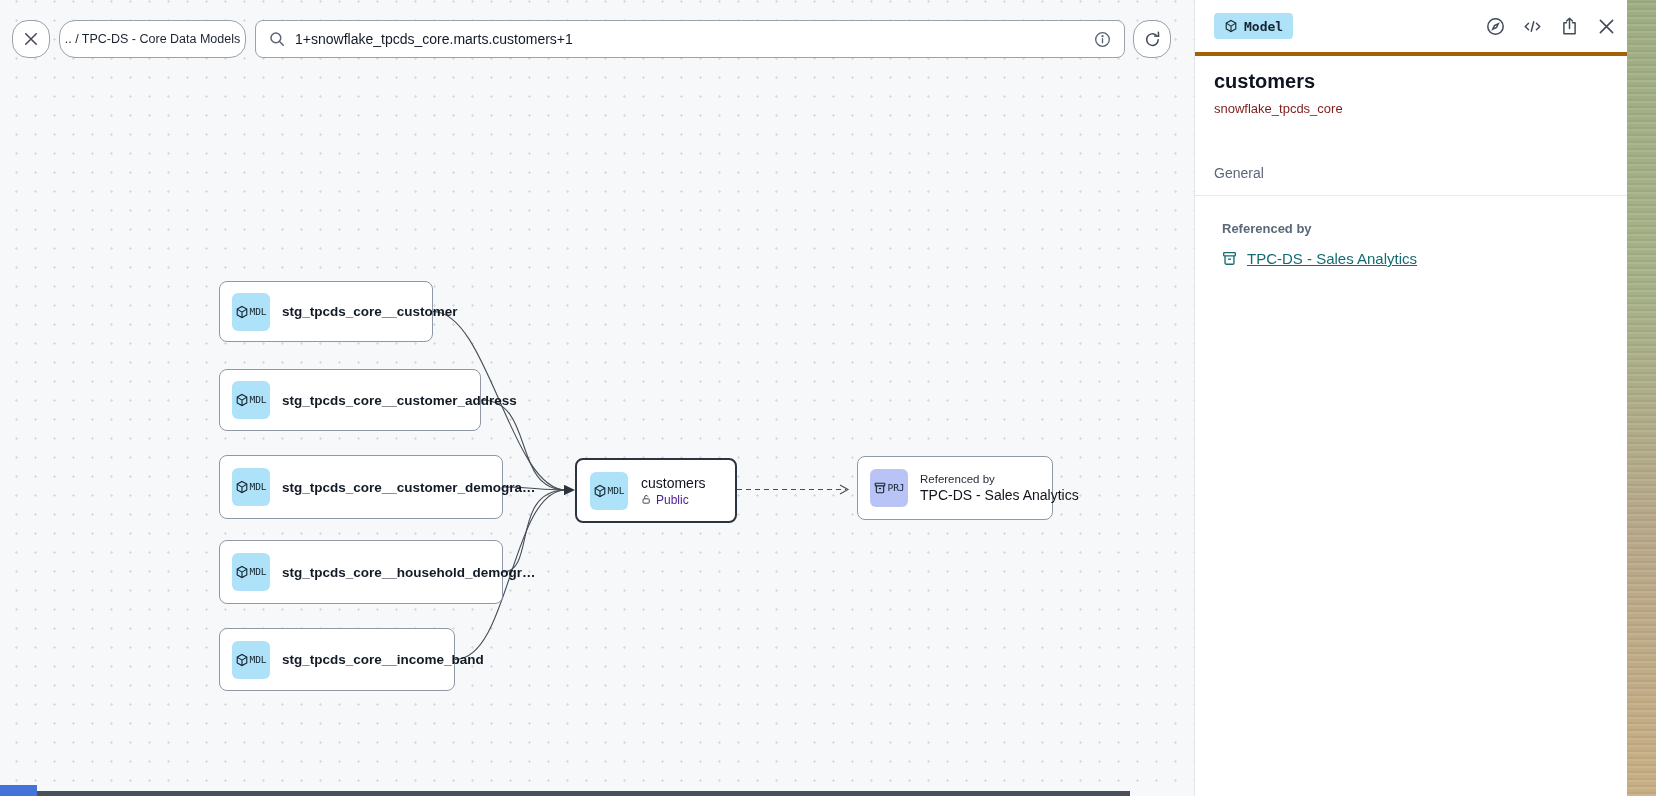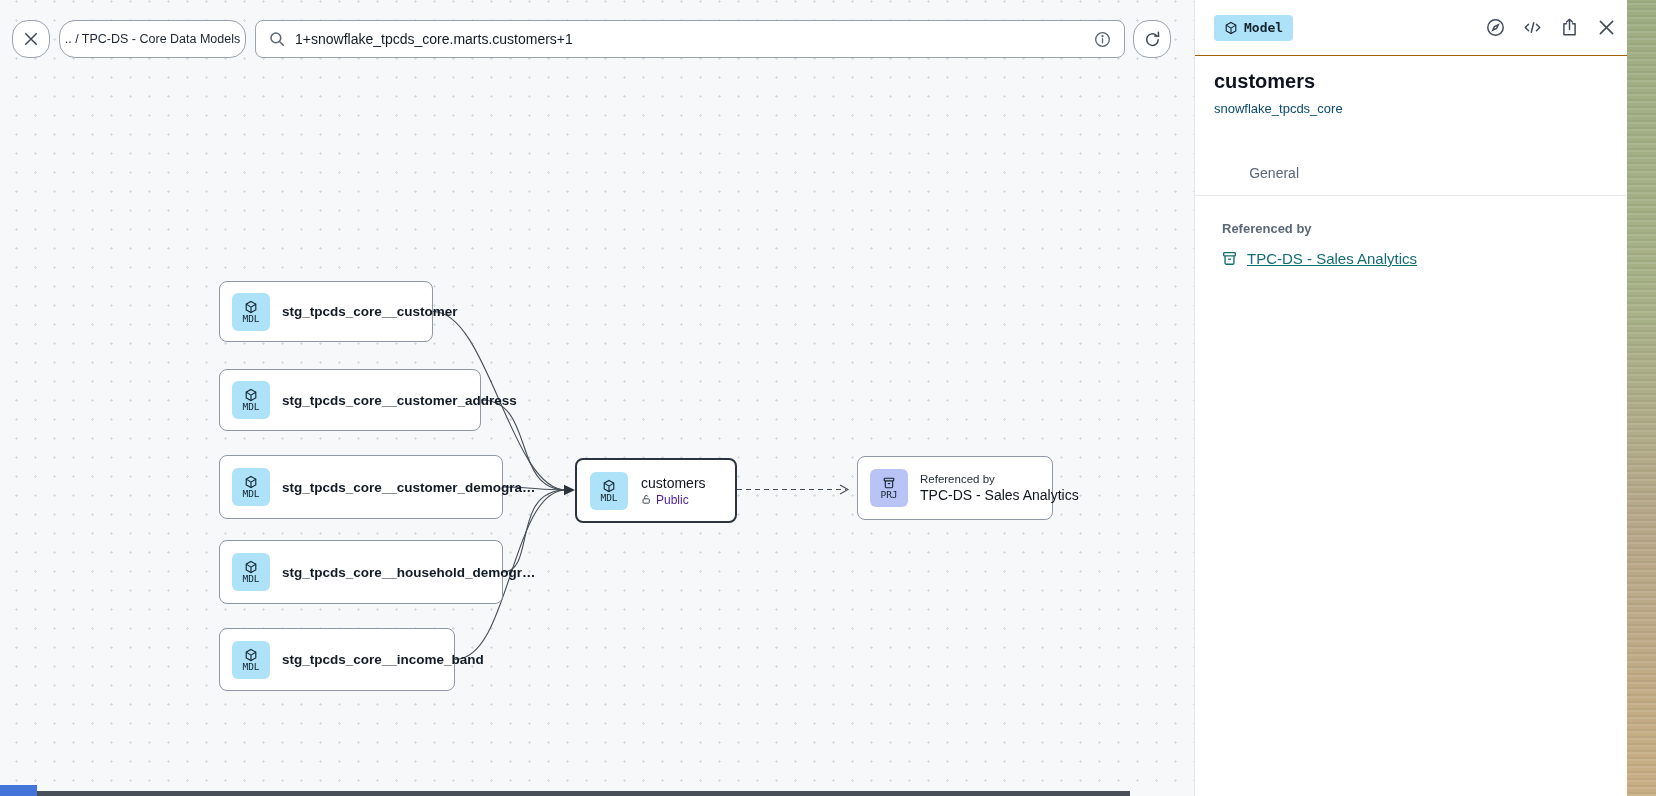--- a/index.html
+++ b/index.html
@@ -22,45 +22,45 @@
     border:1px solid #99a2ad;border-radius:8px;display:flex;align-items:center;padding:0 12px;gap:9px;}
   .search-box input{border:none;outline:none;flex:1;font-size:14px;color:#121a26;
     font-family:"Liberation Sans",sans-serif;background:transparent;padding:0;}
   .btn-refresh{left:1133px;top:20px;width:38px;height:38px;}
   .icn{display:inline-flex;flex:none;}
 
   
   .node{position:absolute;background:#fff;border:1px solid #8f98a4;border-radius:8px;
     display:flex;align-items:center;gap:12px;padding:0 12px;color:#121a26;}
   .node-label{font-size:13.5px;white-space:nowrap;font-weight:bold;}
-  .type-badge{flex:none;width:38px;height:38px;border-radius:6px;display:flex;flex-direction:column;
+  .type-badge{flex:none;width:38px;height:38px;border-radius:6px;display:flex;
     align-items:center;justify-content:center;color:#14222e;gap:0;}
   .type-badge .tb-txt{font-family:"DejaVu Sans Mono",monospace;font-size:9.5px;line-height:10px;}
   .badge-mdl{background:var(--model-badge-bg);}
   .badge-prj{background:var(--project-badge-bg);}
   .node-selected{border:2px solid var(--selected-border);}
   .node-col{display:flex;flex-direction:column;gap:2px;min-width:0;}
   .node-title{font-size:14px;font-weight:500;color:#10141c;white-space:nowrap;}
   .node-sub{font-size:12px;color:#4c1d95;display:flex;align-items:center;gap:4px;}
   .node-kicker{font-size:11.5px;color:#1e2936;white-space:nowrap;}
 
   
   .panel{position:absolute;left:1194px;top:0;width:433px;height:796px;background:#fff;
     border-left:1px solid #e3e6ea;}
-  .panel-header{position:absolute;left:0;top:0;right:0;height:56px;border-bottom:1px solid #a16207;
+  .panel-header{position:absolute;left:0;top:0;right:0;height:56px;border-bottom:4px solid #a16207;
     display:flex;align-items:center;padding:0 10px 0 19px;}
   .model-chip{display:flex;align-items:center;gap:6px;background:var(--model-badge-bg);
     border-radius:4px;height:26px;padding:0 10px;color:#17252f;
     font-family:"DejaVu Sans Mono",monospace;font-size:13px;font-weight:600;}
   .hdr-icons{margin-left:auto;display:flex;gap:15px;color:#414b59;}
   .hdr-icons .hicon{width:22px;height:22px;display:flex;align-items:center;justify-content:center;cursor:pointer;}
   .panel-title{position:absolute;left:19px;top:70px;font-size:20px;font-weight:700;color:#0e1520;}
-  .panel-sub{position:absolute;left:19px;top:101px;font-size:13px;color:#0c4a6e;}
+  .panel-sub{position:absolute;left:19px;top:101px;font-size:13px;color:#7f1d1d;}
   .tabs{position:absolute;left:0;right:0;top:150px;height:46px;border-bottom:1px solid #e7e9ed;display:flex;}
-  .tab{display:flex;align-items:center;justify-content:flex-end;gap:8px;height:100%;
+  .tab{display:flex;align-items:center;justify-content:flex-start;gap:8px;height:100%;
     font-size:14px;cursor:pointer;position:relative;}
   .tab-general{margin-left:19px;width:85px;color:#5b6678;font-weight:500;}
   .tab-relationships{width:163px;color:var(--accent-teal);font-weight:700;}
   .tab-relationships::after{content:"";position:absolute;left:0;right:0;bottom:-1px;height:3px;
     background:var(--accent-teal);}
   .count-pill{background:var(--accent-teal);color:#fff;border-radius:11px;min-width:27px;height:20px;
     display:flex;align-items:center;justify-content:center;font-size:12px;font-weight:700;}
   .section-label{position:absolute;left:27px;top:221px;font-size:13px;font-weight:700;color:#5c6878;}
   .ref-row{position:absolute;left:26px;top:250px;display:flex;align-items:center;gap:9px;
     color:var(--accent-teal);}

